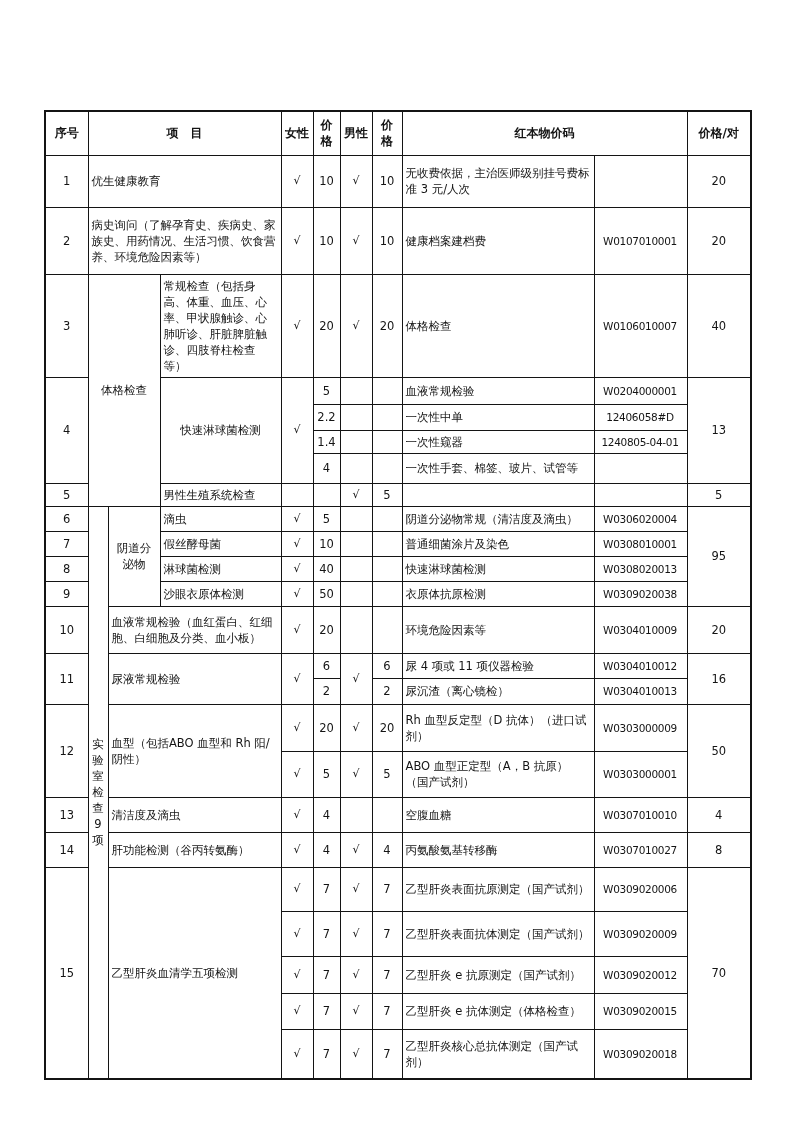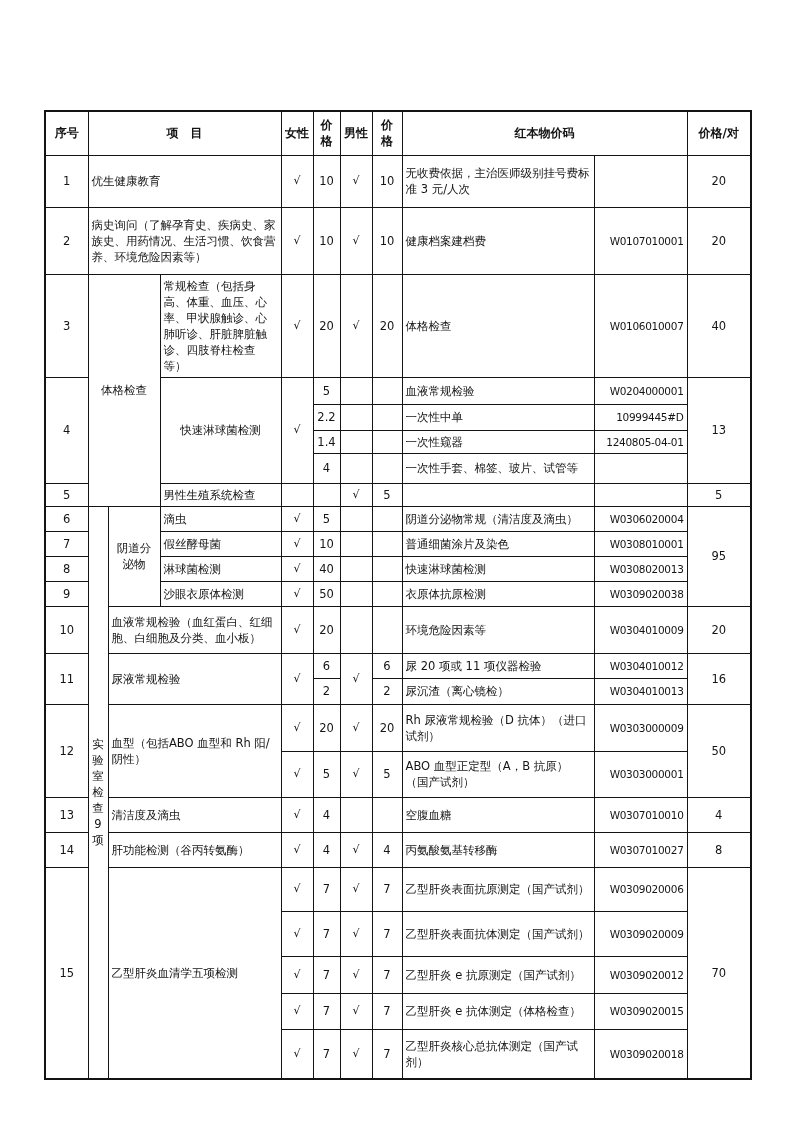--- a/index.html
+++ b/index.html
@@ -23,21 +23,21 @@
     padding:1px 3px;
     text-align:center;
     vertical-align:middle;
     overflow:hidden;
     font-weight:normal;
     word-break:break-all;
   }
   th{font-weight:bold;font-size:12px;}
   .l{text-align:left;}
   .pre{white-space:pre-line;}
-  .code{font-size:10.5px;text-align:right;padding-left:2px;letter-spacing:-0.3px;}
+  .code{font-size:10.5px;text-align:center;padding-left:2px;letter-spacing:-0.3px;}
   .chk{font-size:11px;}
 </style>
 </head>
 <body>
 
 <div class="sheet">
 <table>
   <colgroup>
     <col style="width:43px">
         <col style="width:20px">
@@ -111,21 +111,21 @@
     <td></td>
     <td class="l">血液常规检验</td>
     <td class="code">W0204000001</td>
     <td rowspan="4">13</td>
   </tr>
   <tr style="height:26px">
     <td>2.2</td>
     <td></td>
     <td></td>
     <td class="l">一次性中单</td>
-    <td class="code">10999445#D</td>
+    <td class="code">12406058#D</td>
   </tr>
   <tr style="height:23px">
     <td>1.4</td>
     <td></td>
     <td></td>
     <td class="l">一次性窥器</td>
     <td class="code">1240805-04-01</td>
   </tr>
   <tr style="height:30px">
     <td>4</td>
@@ -210,39 +210,39 @@
     <td>20</td>
   </tr>
 
   <tr style="height:25px">
     <td rowspan="2">11</td>
     <td colspan="2" rowspan="2" class="l">尿液常规检验</td>
     <td rowspan="2" class="chk">√</td>
     <td>6</td>
     <td rowspan="2" class="chk">√</td>
     <td>6</td>
-    <td class="l">尿 20 项或 11 项仪器检验</td>
+    <td class="l">尿 4 项或 11 项仪器检验</td>
     <td class="code">W0304010012</td>
     <td rowspan="2">16</td>
   </tr>
   <tr style="height:26px">
     <td>2</td>
     <td>2</td>
     <td class="l">尿沉渣（离心镜检）</td>
     <td class="code">W0304010013</td>
   </tr>
 
   <tr style="height:47px">
     <td rowspan="2">12</td>
     <td colspan="2" rowspan="2" class="l">血型（包括ABO 血型和 Rh 阳/阴性）</td>
     <td class="chk">√</td>
     <td>20</td>
     <td class="chk">√</td>
     <td>20</td>
-    <td class="l">Rh 尿液常规检验（D 抗体）（进口试剂）</td>
+    <td class="l">Rh 血型反定型（D 抗体）（进口试剂）</td>
     <td class="code">W0303000009</td>
     <td rowspan="2">50</td>
   </tr>
   <tr style="height:46px">
     <td class="chk">√</td>
     <td>5</td>
     <td class="chk">√</td>
     <td>5</td>
     <td class="l">ABO 血型正定型（A，B 抗原）（国产试剂）</td>
     <td class="code">W0303000001</td>

